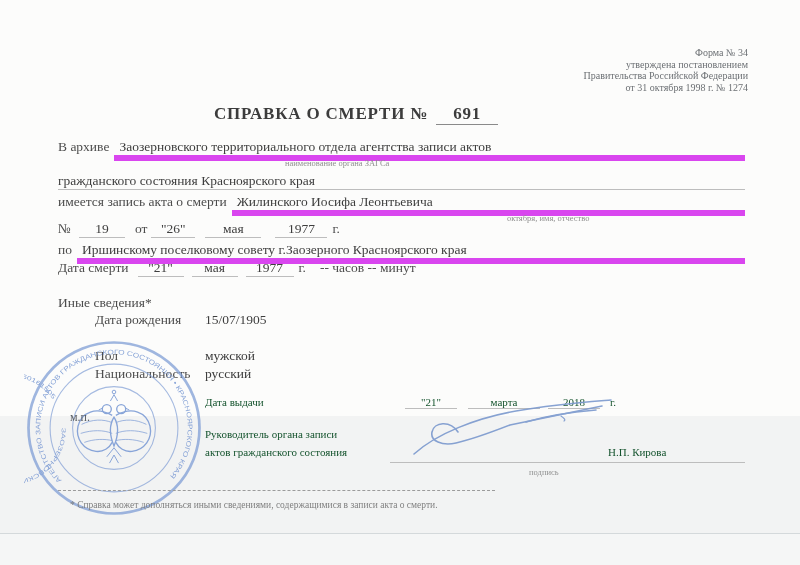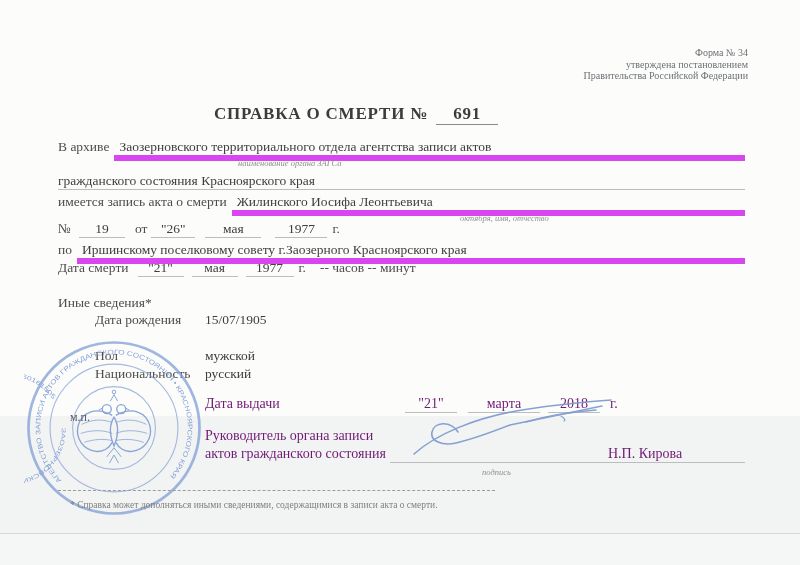--- a/index.html
+++ b/index.html
@@ -19,22 +19,22 @@
     font-size:17px; font-weight:bold; letter-spacing:0.8px; color:#3c3c3c; }
   .title-num { display:inline-block; min-width:62px; text-align:center;
     border-bottom:1.5px solid #8a8a8a; margin-left:8px; padding:0 4px; }
 
   .row { position:absolute; left:58px; right:55px; display:flex; align-items:baseline;
     font-size:13.5px; color:#4c4c4c; height:18px; white-space:nowrap; }
   .val { color:#3e3e3e; }
   .fill { flex:1 1 auto; border-bottom:6px solid #d946ef; padding-left:5px; margin-left:5px; }
   .fill0 { flex:1 1 auto; border-bottom:1px solid #bdbdbd; }
   .useg { display:inline-block; text-align:center; border-bottom:1px solid #bdbdbd; color:#3e3e3e; }
-  .cap { position:absolute; font-style:italic; font-size:8.5px; color:#8f8f8f; }
-  .abs { position:absolute; font-size:14px; color:#701a75; white-space:nowrap; }
+  .cap { position:absolute; font-size:8.5px; color:#8f8f8f;margin-left:47px; }
+  .abs { position:absolute; font-size:11px; color:#14532d; white-space:nowrap; }
 
   .olbl { display:inline-block; width:110px; }
 
   .sig-underline { position:absolute; left:390px; right:55px; top:446px; height:17px;
     border-bottom:1px solid #bdbdbd; }
   .dash-sep { position:absolute; left:58px; top:490px; width:437px;
     border-top:1px dashed #9b9b9b; }
   .footnote { position:absolute; left:70px; top:500px; font-size:9.5px; color:#7f7f7f; }
 
   .seal { position:absolute; left:24px; top:338px; width:180px; height:180px; opacity:.92; }
@@ -43,20 +43,21 @@
 </style>
 </head>
 <body>
 
 <div class="page">
 
   <div class="meta">
     <div>Форма № 34</div>
     <div>утверждена постановлением</div>
     <div>Правительства Российской Федерации</div>
+    <div>от 31 октября 1998 г. № 1274</div>
   </div>
 
   <div class="title">
     <span>СПРАВКА О СМЕРТИ №</span><span class="title-num">691</span>
   </div>
 
   <div class="row" style="top:139px">
     <span>В архиве</span>
     <span class="fill"><span class="val">Заозерновского территориального отдела агентства записи актов</span></span>
   </div>

